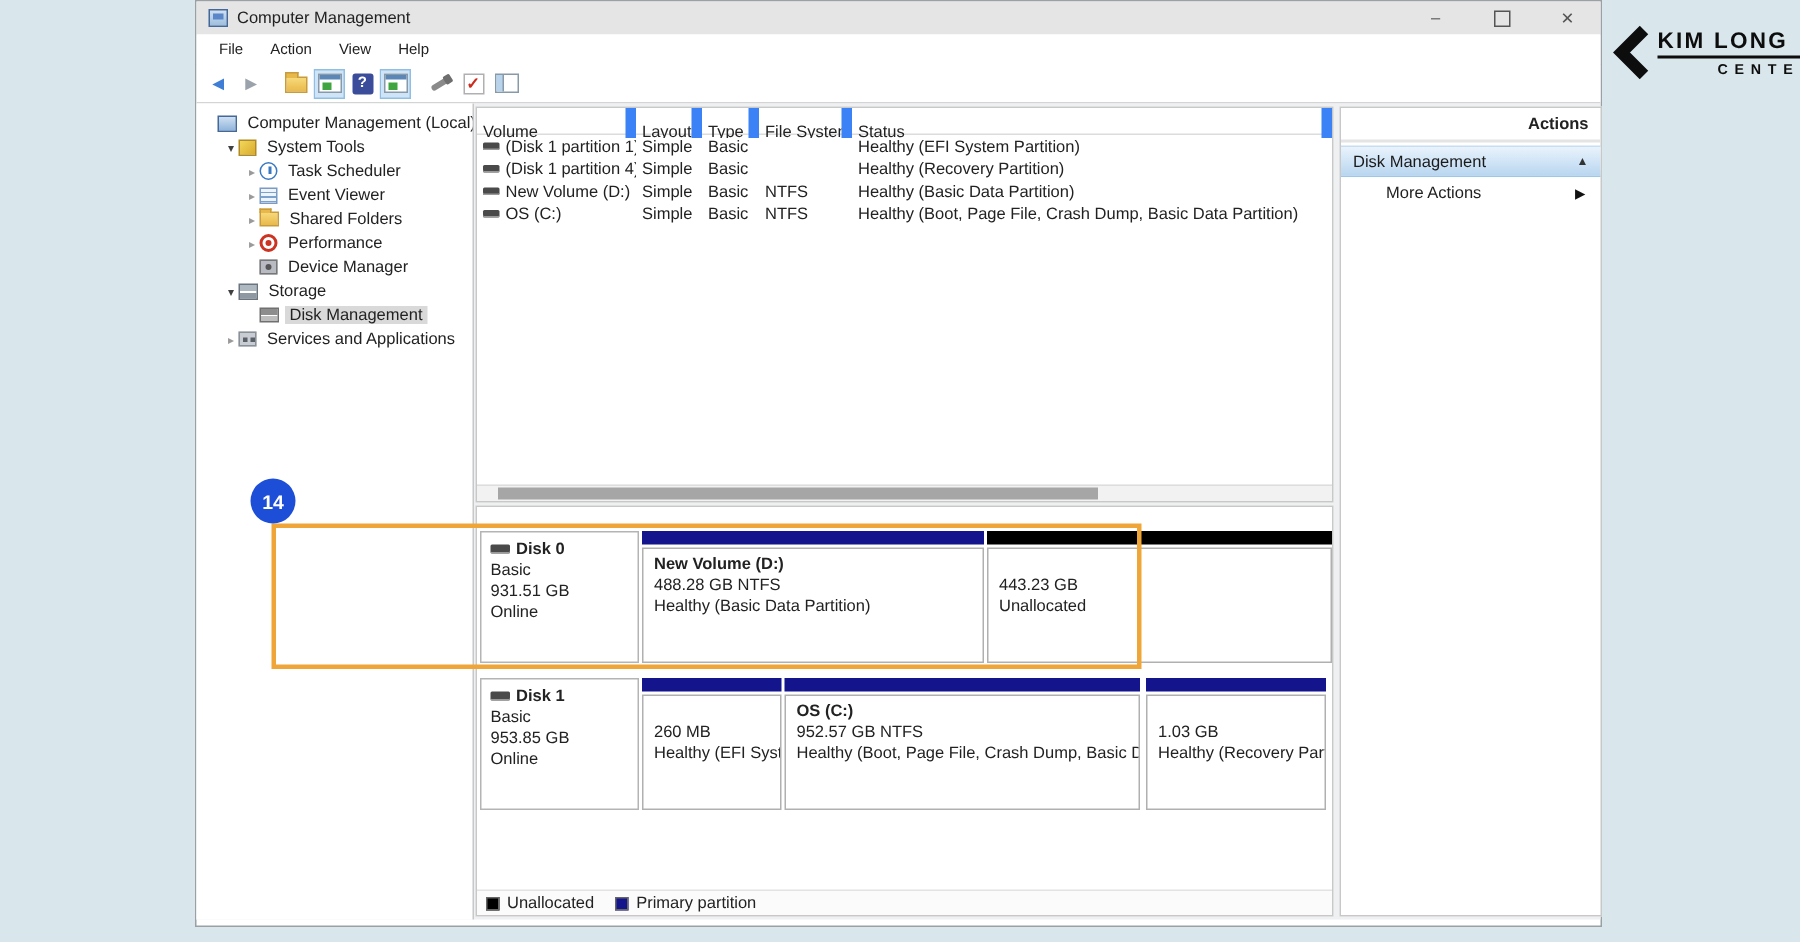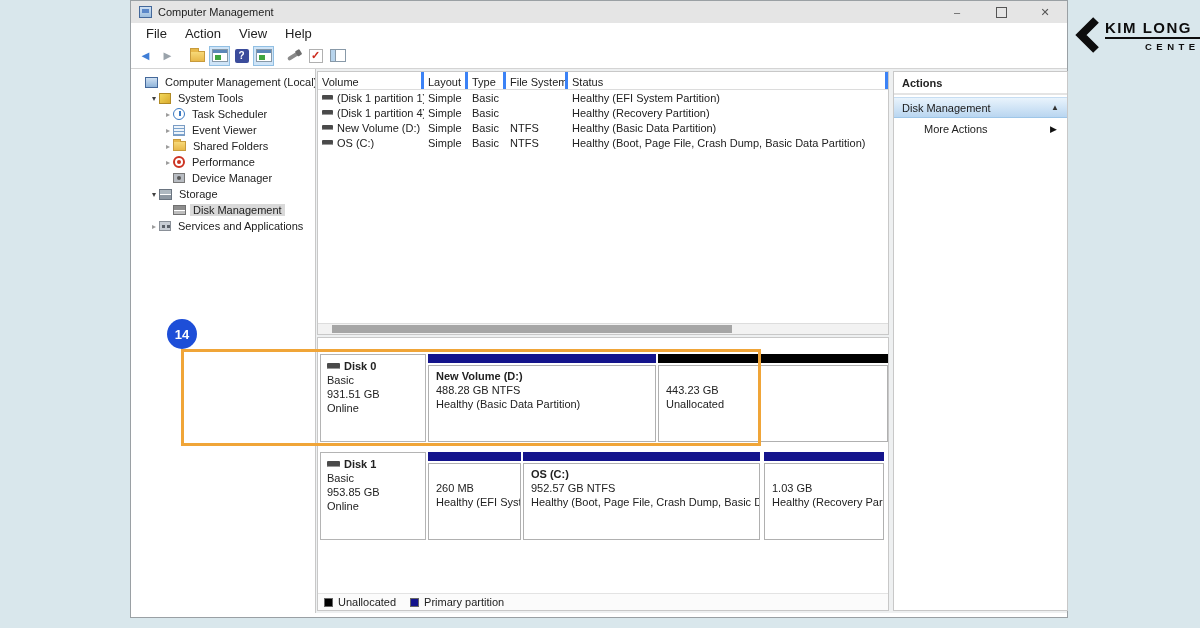--- a/index.html
+++ b/index.html
@@ -15,21 +15,21 @@
               position:relative; margin-right:6px; }
   .app-icon::after { content:""; position:absolute; left:2px; top:2px; right:2px; height:4px; background:#5b87c8; }
   .title-text { font-size:11px; color:#222; }
   .win-controls { position:absolute; right:0; top:0; height:22px; display:flex; }
   .wc { width:44px; height:22px; display:flex; align-items:center; justify-content:center;
         font-size:11px; color:#555; }
   .wc.max::before { content:""; width:9px; height:9px; border:1px solid #555; }
 
   .menubar { position:absolute; left:0; top:22px; width:100%; height:20px; display:flex;
              align-items:center; padding-left:6px; background:#fff; }
-  .menu-item { font-size:13px; color:#222; padding:2px 9px; }
+  .menu-item { font-size:10px; color:#222; padding:2px 9px; }
 
   .toolbar { position:absolute; left:0; top:42px; width:100%; height:26px; background:#fff;
              border-bottom:1px solid #d4d4d4; display:flex; align-items:center; padding-left:4px; }
   .tbi { width:21px; height:20px; display:flex; align-items:center; justify-content:center;
          margin-right:1px; position:relative; }
   .tbi.sel { background:#cfe4f7; box-shadow:0 0 0 1px #91bfe3 inset; }
   .tb-sep { width:8px; height:20px; }
   .g-back { color:#3f7ed6; font-size:13px; line-height:1; }
   .g-fwd  { color:#9aa3ab; font-size:13px; line-height:1; }
   .g-folder { width:15px; height:11px; background:linear-gradient(#f7d979,#e8b94a);
@@ -73,21 +73,21 @@
   .ti-devmgr::after { content:""; position:absolute; left:3px; top:2px; width:4px; height:4px; border-radius:50%; background:#555; }
   .ti-storage { width:13px; height:11px; background:linear-gradient(#aeb8c0 0 4px,#fff 4px 5px,#8e98a2 5px 9px,#fff 9px); border:1px solid #6a7480; }
   .ti-diskmgmt { width:13px; height:10px; background:linear-gradient(#8d8d8d 0 4px,#fff 4px 5px,#bdbdbd 5px); border:1px solid #707070; }
   .ti-services { width:12px; height:10px; background:#c8cdd4; border:1px solid #8a9098; }
   .ti-services::after { content:""; position:absolute; left:2px; top:3px; width:3px; height:3px; background:#5a6068; box-shadow:5px 0 0 #5a6068; }
 
   
   .list-panel { position:absolute; left:186px; top:2px; width:572px; height:264px; background:#fff;
                 border:1px solid #c8c8c8; overflow:hidden; }
   .lp-header { display:flex; height:18px; border-bottom:1px solid #dcdcdc; font-size:11px; color:#222; }
-  .lp-header .col { border-right:3px solid #3b82f6; padding:4px 4px; white-space:nowrap; overflow:hidden; }
+  .lp-header .col { border-right:7px solid #3b82f6; padding:10px 4px; white-space:nowrap; overflow:hidden; }
   .lp-row { display:flex; height:15px; font-size:11px; color:#222; align-items:center; }
   .lp-row .col { padding:0 4px; white-space:nowrap; overflow:hidden; display:flex; align-items:center; }
   .c-volume { width:106px; flex:none; }
   .c-layout { width:44px; flex:none; }
   .c-type { width:38px; flex:none; }
   .c-fs { width:62px; flex:none; }
   .c-status { flex:1; min-width:0; }
   .vol-ico { width:11px; height:5px; background:#4a4a4a; border-radius:1px; margin-right:4px; flex:none;
              box-shadow:0 -1px 0 #9a9a9a inset; }
   .hscroll { position:absolute; left:0; bottom:0; width:100%; height:11px; background:#f2f2f2; border-top:1px solid #dddddd; }
@@ -112,21 +112,21 @@
   .legend { position:absolute; left:0; bottom:0; width:100%; height:17px; background:#fbfbfb;
             border-top:1px solid #e3e3e3; display:flex; align-items:center; padding-left:6px;
             font-size:11px; color:#222; }
   .legend-item { display:flex; align-items:center; margin-right:14px; }
   .legend-swatch { width:9px; height:9px; border:1px solid #666; margin-right:5px; }
 
   
   .actions-panel { position:absolute; left:762px; top:2px; width:175px; height:540px; background:#fff;
                    border:1px solid #c8c8c8; }
   .actions-header { font-size:11px; font-weight:bold; color:#222; padding:5px 8px 4px;
-                    border-bottom:2px solid #e4e4e4; }
+                    border-bottom:2px solid #e4e4e4;text-align:right; }
   .actions-group { margin-top:2px; height:21px; display:flex; align-items:center; justify-content:space-between;
                    padding:0 8px; font-size:11px; color:#1a1a1a;
                    background:linear-gradient(#e9f3fc,#b9d6f0); border-top:1px solid #c6ddf2; border-bottom:1px solid #9ec6e8; }
   .actions-group .caret { font-size:8px; color:#333; }
   .actions-more { height:22px; display:flex; align-items:center; justify-content:space-between;
                   padding:0 10px 0 30px; font-size:11px; color:#222; }
   .actions-more .caret { font-size:9px; color:#111; }
 
   
   .highlight-box { position:absolute; left:181px; top:349px; width:580px; height:97px;

